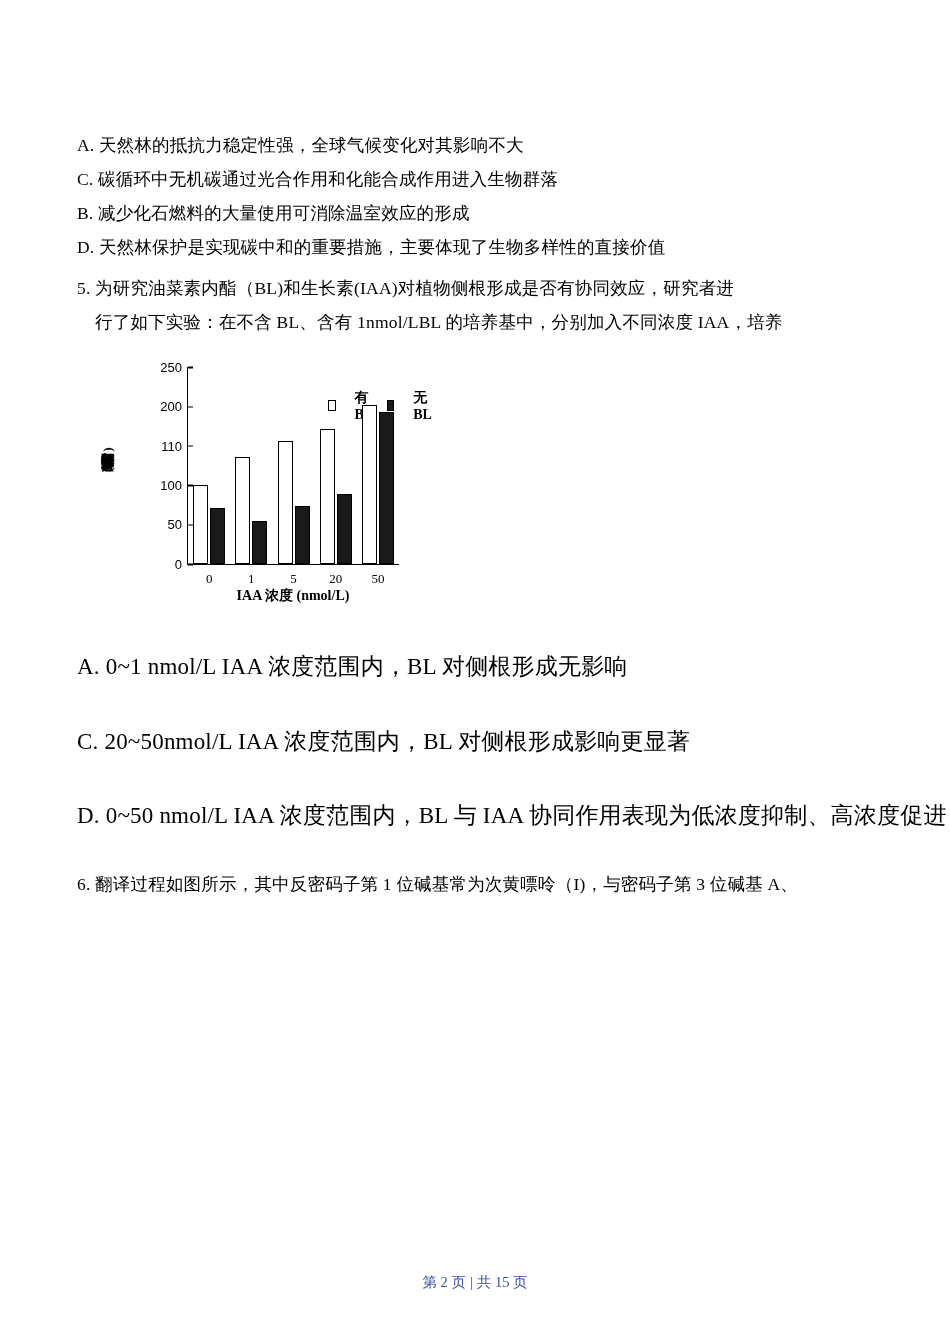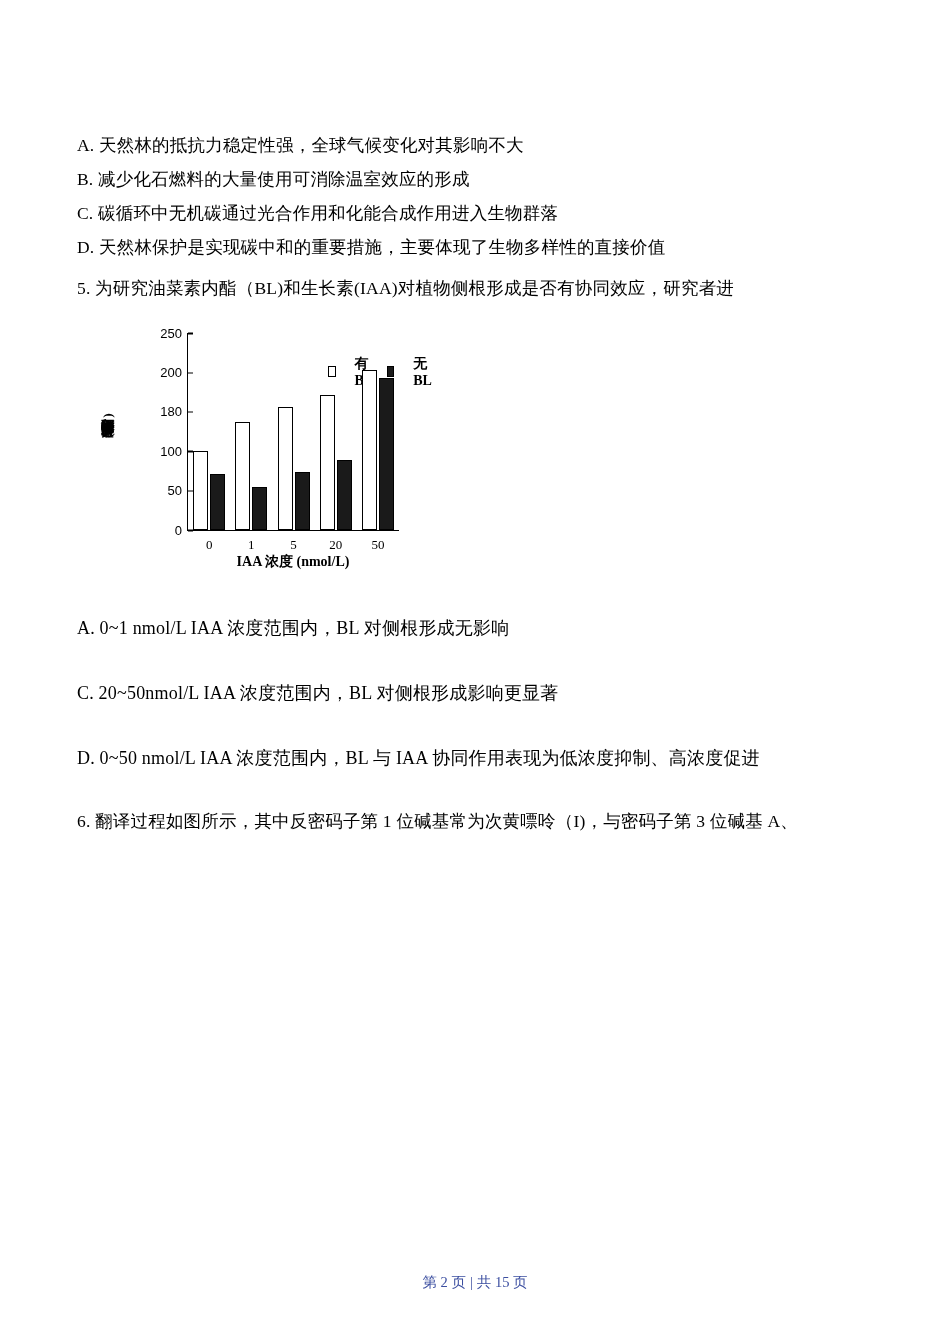--- a/index.html
+++ b/index.html
@@ -37,21 +37,21 @@
     line-height: 1.95;
     letter-spacing: 0.2px;
     white-space: nowrap;
   }
   .indent {
     text-indent: 0;
     padding-left: 18px;
   }
   .spaced {
     margin-top: 30px;
-    font-size: 18px;
+    font-size: 23px;
     white-space: nowrap;
   }
   .block-gap-top {
     margin-top: 6px;
   }
 
   
   .figure {
     position: relative;
     margin: 18px 0 0 14px;
@@ -184,36 +184,37 @@
   }
 </style>
 </head>
 <body>
 
 <div class="page">
 
   <div class="content">
 
     <div class="opt-line">A. 天然林的抵抗力稳定性强，全球气候变化对其影响不大</div>
+    <div class="opt-line">C. 碳循环中无机碳通过光合作用和化能合成作用进入生物群落</div>
     <div class="opt-line">B. 减少化石燃料的大量使用可消除温室效应的形成</div>
-    <div class="opt-line">C. 碳循环中无机碳通过光合作用和化能合成作用进入生物群落</div>
     <div class="opt-line">D. 天然林保护是实现碳中和的重要措施，主要体现了生物多样性的直接价值</div>
 
     <div class="q-line block-gap-top">5. 为研究油菜素内酯（BL)和生长素(IAA)对植物侧根形成是否有协同效应，研究者进</div>
+    <div class="q-line indent">行了如下实验：在不含 BL、含有 1nmol/LBL 的培养基中，分别加入不同浓度 IAA，培养</div>
 
     <div class="figure">
 
       <div class="ylabel">形成侧根的相对量 (%)</div>
 
       <div class="chart-area">
 
         <div class="ytick" style="top:100%;">0</div>
         <div class="ytick" style="top:80%;">50</div>
         <div class="ytick" style="top:60%;">100</div>
-        <div class="ytick" style="top:40%;">180</div>
+        <div class="ytick" style="top:40%;">110</div>
         <div class="ytick" style="top:20%;">200</div>
         <div class="ytick" style="top:0%;">250</div>
 
         <div class="legend">
           <span class="item">
             <span class="swatch open"></span>
             <span>有 BL</span>
           </span>
           <span class="item">
             <span class="swatch filled"></span>

